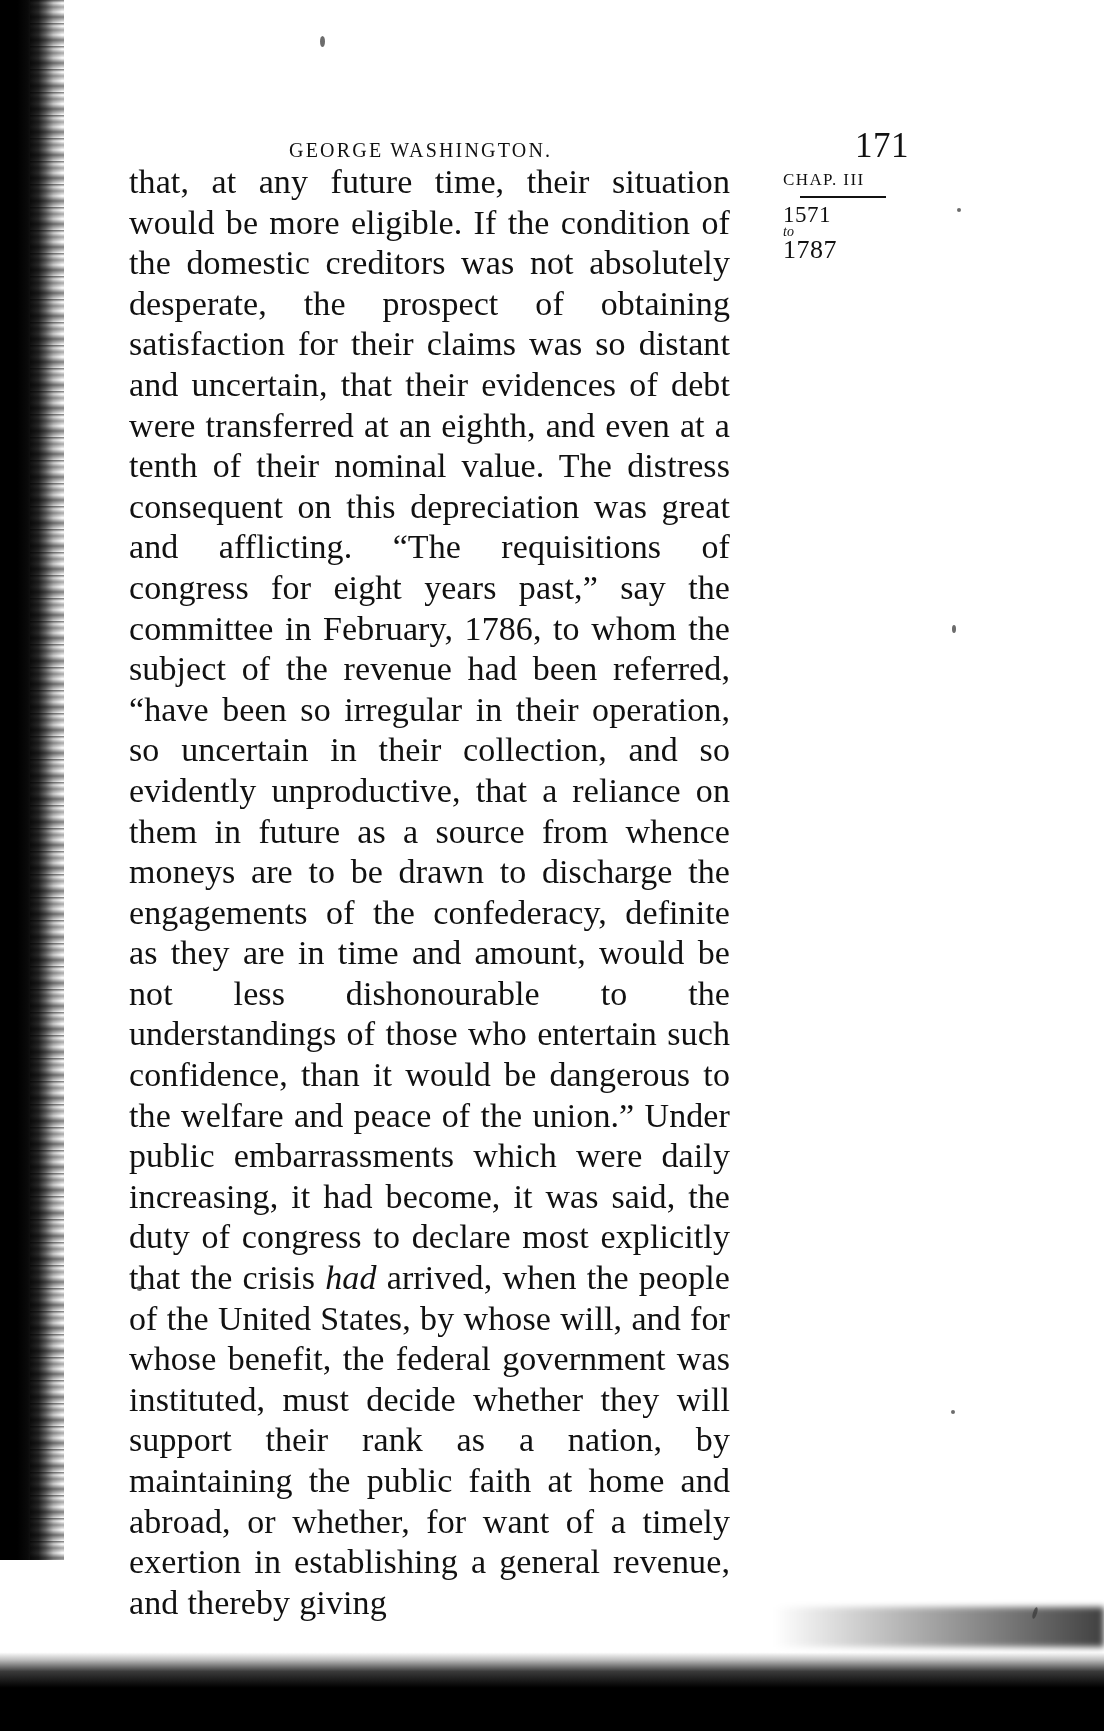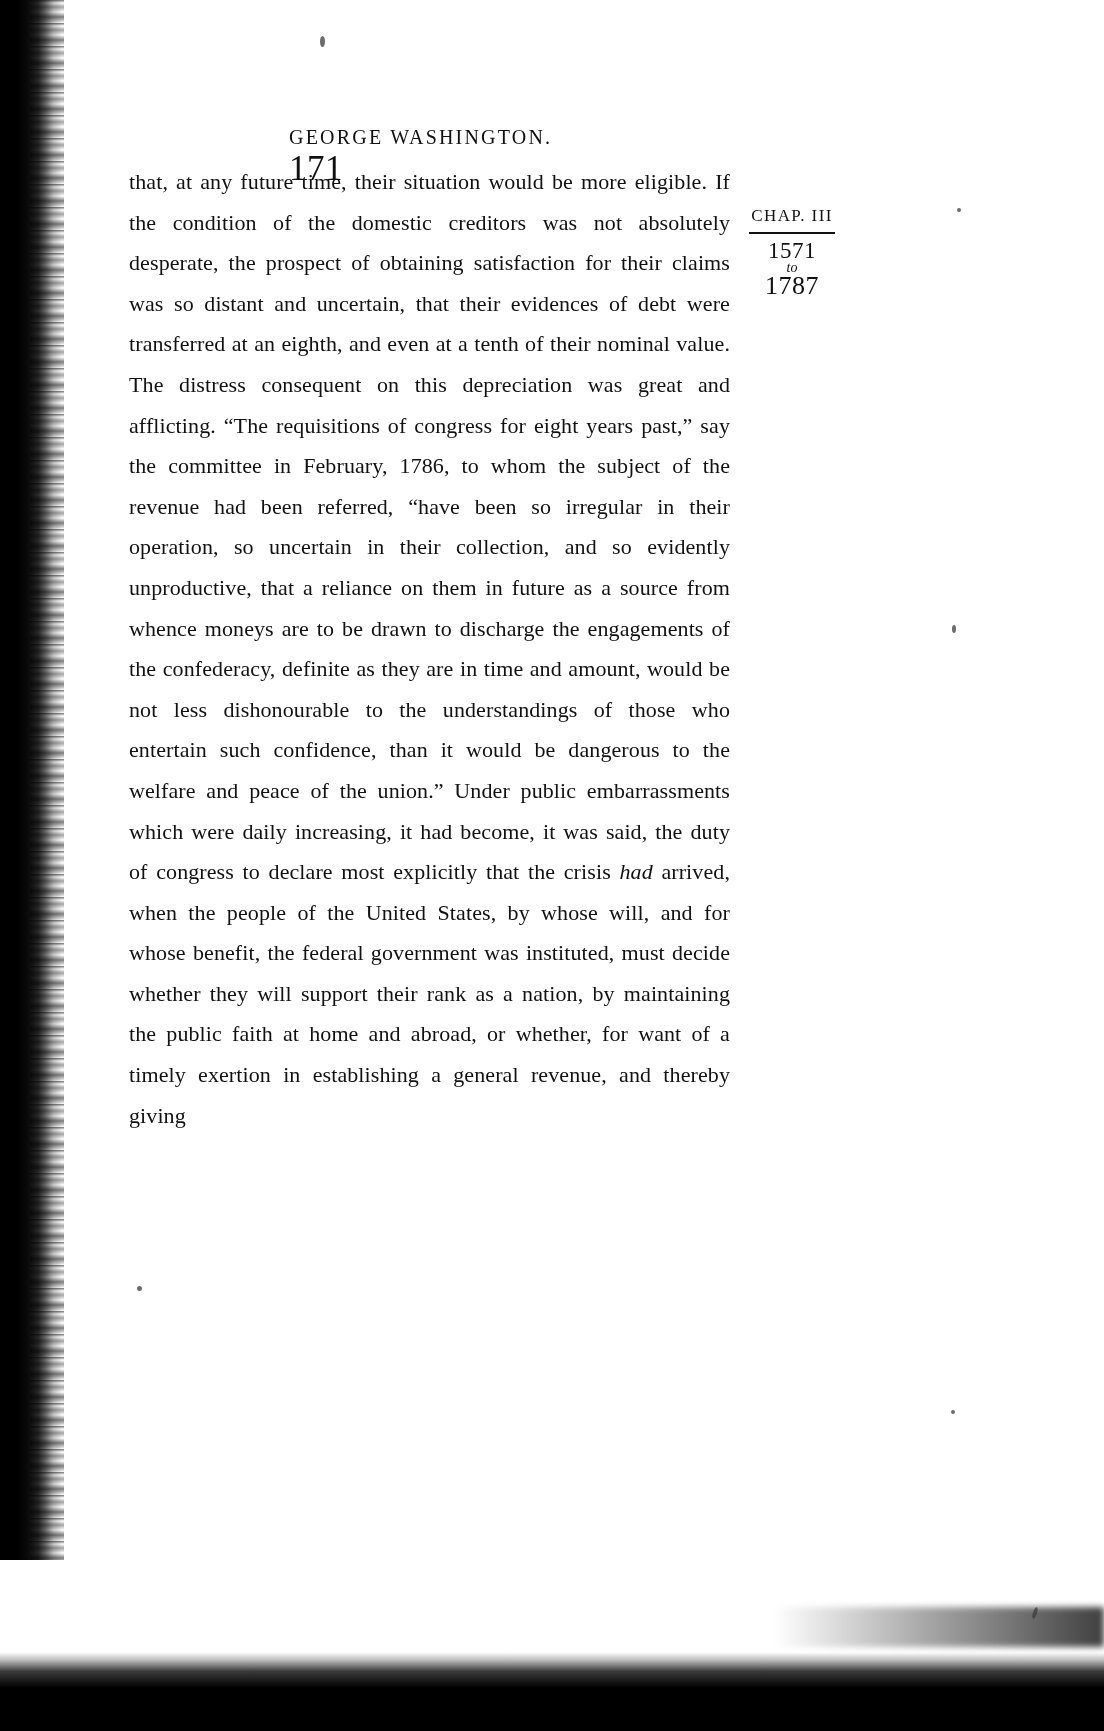--- a/index.html
+++ b/index.html
@@ -75,62 +75,59 @@
   }
 
   #running-head {
     position: absolute;
     left: 289px;
     top: 126px;
     width: 620px;
     display: flex;
     align-items: baseline;
     justify-content: space-between;
-    flex-direction: column;
   }
   #running-title {
     font-variant: small-caps;
     font-size: 20px;
     letter-spacing: 2.2px;
     font-family: "Liberation Serif", serif;
   }
   #page-number {
     font-size: 35px;
     letter-spacing: 0.5px;
     font-family: "Liberation Serif", serif;
   }
 
   #body-column {
     position: absolute;
     left: 129px;
     top: 162px;
     width: 601px;
-    font-size: 22px;
+    font-size: 34px;
     line-height: 40.6px;
     text-align: justify;
     text-justify: inter-word;
     letter-spacing: 0.1px;
     word-spacing: 0.5px;
   }
   #body-column p {
     margin: 0;
   }
   #body-column .ital {
     font-style: italic;
   }
 
   
   #side-note {
     position: absolute;
-    left: 732px;
+    left: 783px;
     top: 170px;
     width: 120px;
-    text-align: center;
     font-family: "Liberation Serif", serif;
-    margin-top: 36px;
   }
   #side-chapter {
     font-variant: small-caps;
     font-size: 17px;
     letter-spacing: 1.4px;
     white-space: nowrap;
   }
   #side-rule {
     width: 86px;
     height: 1.6px;

